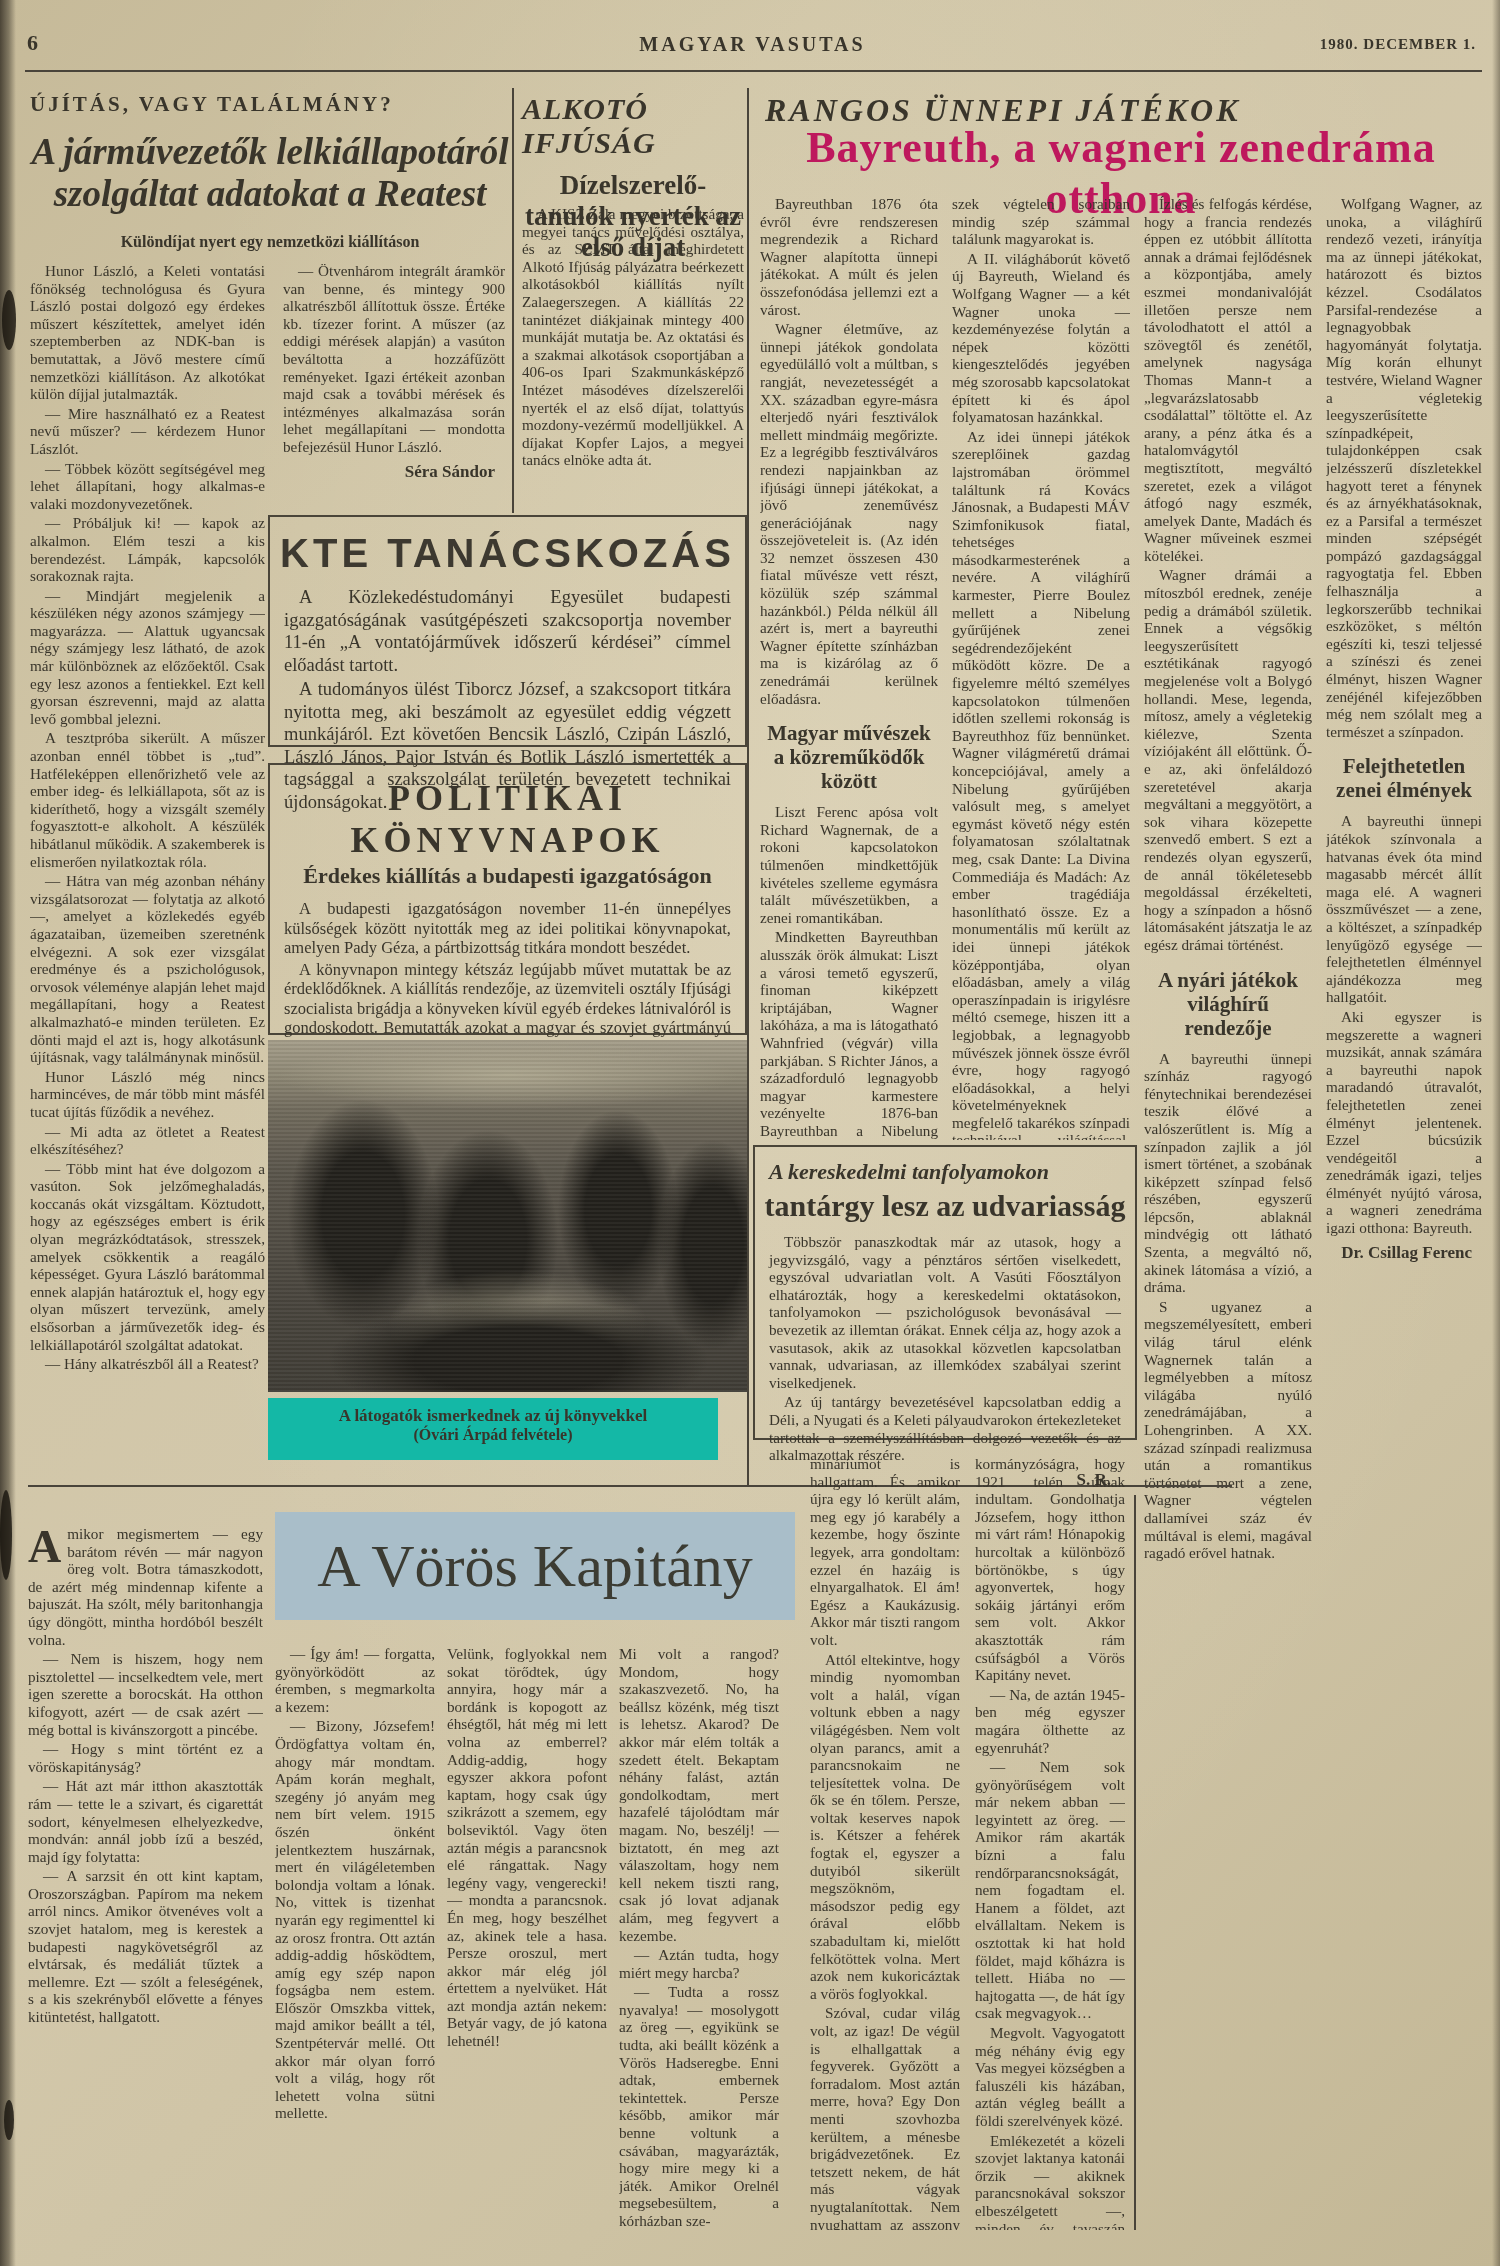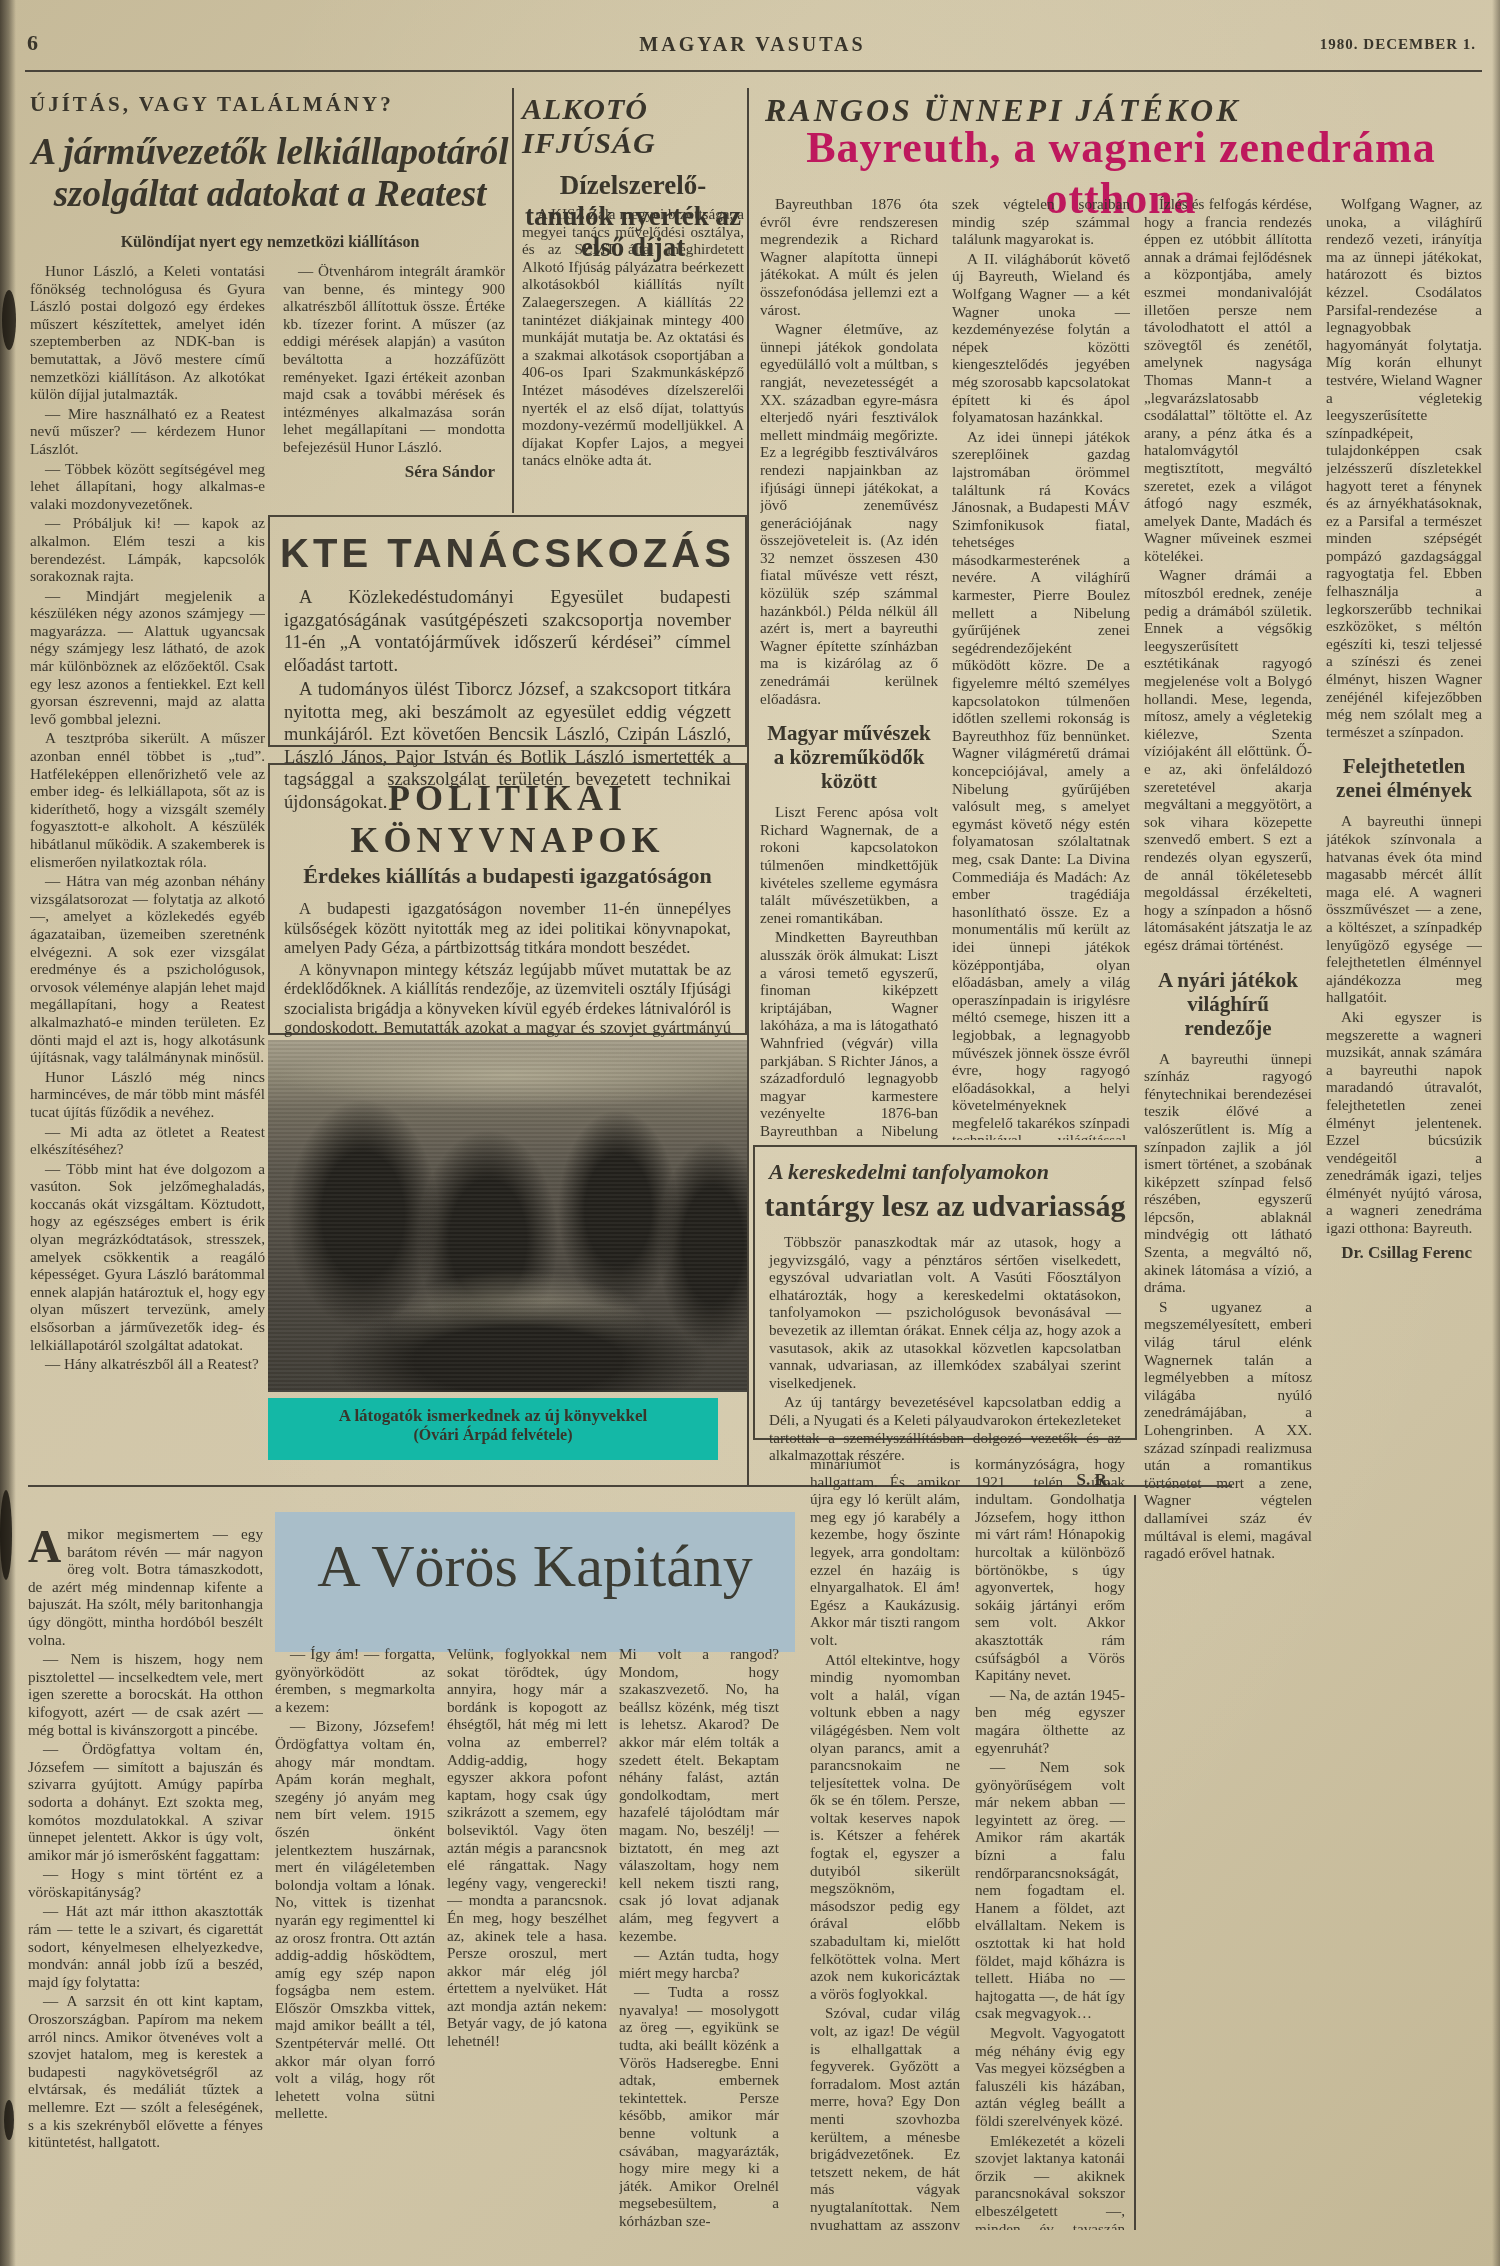--- a/index.html
+++ b/index.html
@@ -66,21 +66,21 @@
   .bay-kick{position:absolute;left:765px;top:92px;font-style:italic;font-weight:bold;
     font-size:32px;letter-spacing:3px;}
   .bay-head{position:absolute;left:760px;top:122px;width:722px;text-align:center;
     font-weight:bold;font-size:44px;color:#be185d;letter-spacing:1px;}
 
   
   .tan-kick{font-style:italic;font-weight:bold;font-size:22px;margin:12px 0 4px 14px;}
   .tan-head{font-weight:bold;font-size:30px;text-align:center;margin:2px 0 10px 0;}
 
   
-  .kap-band{position:absolute;left:275px;top:1512px;width:520px;height:140px;background:#a9bec9;}
+  .kap-band{position:absolute;left:275px;top:1512px;width:520px;height:108px;background:#a9bec9;}
   .kap-title{font-size:60px;text-align:center;line-height:108px;color:#3c3c33;
     font-family:"Liberation Serif", serif;}
 
   .dropcap{float:left;font-size:46px;line-height:40px;font-weight:bold;padding:2px 6px 0 0;}
 
   .pad{padding:0 14px;}
 </style>
 </head>
 <body>
 
@@ -239,17 +239,16 @@
   <p>— Na, de aztán 1945-ben még egyszer magára ölthette az egyenruhát?</p>
   <p>— Nem sok gyönyörűségem volt már nekem abban — legyintett az öreg. — Amikor rám akarták bízni a falu rendőrparancsnokságát, nem fogadtam el. Hanem a földet, azt elvállaltam. Nekem is osztottak ki hat hold földet, majd kőházra is tellett. Hiába no — hajtogatta —, de hát így csak megvagyok…</p>
   <p>Megvolt. Vagyogatott még néhány évig egy Vas megyei községben a faluszéli kis házában, aztán végleg beállt a földi szerelvények közé.</p>
   <p>Emlékezetét a közeli szovjet laktanya katonái őrzik — akiknek parancsnokával sokszor elbeszélgetett —, minden év tavaszán díszőrséget állnak a sírja tiszteletére.</p>
 
 </div>
 
 <div class="col" style="left:28px;top:1525px;width:235px;height:705px;">
   <p style="text-indent:0;"><span class="dropcap">A</span><span>mikor megismertem — egy barátom révén — már nagyon öreg volt. Botra támaszkodott, de azért még mindennap kifente a bajuszát. Ha szólt, mély baritonhangja úgy döngött, mintha hordóból beszélt volna.</span></p>
   <p>— Nem is hiszem, hogy nem pisztolettel — incselkedtem vele, mert igen szerette a borocskát. Ha otthon kifogyott, azért — de csak azért — még bottal is kivánszorgott a pincébe.</p>
-  <p>— Ördögfattya voltam én, Józsefem — simított a bajuszán és szivarra gyújtott. Amúgy papírba sodorta a dohányt. Ezt szokta meg, komótos mozdulatokkal. A szivar ünnepet jelentett. Akkor is úgy volt, amikor már jó ismerősként faggattam:</p>
   <p>— Hogy s mint történt ez a vöröskapitányság?</p>
   <p>— Hát azt már itthon akasztották rám — tette le a szivart, és cigarettát sodort, kényelmesen elhelyezkedve, mondván: annál jobb ízű a beszéd, majd így folytatta:</p>
   <p>— A sarzsit én ott kint kaptam, Oroszországban. Papírom ma nekem arról nincs. Amikor ötvenéves volt a szovjet hatalom, meg is kerestek a budapesti nagykövetségről az elvtársak, és medáliát tűztek a mellemre. Ezt — szólt a feleségének, s a kis szekrényből elővette a fényes kitüntetést, hallgatott.</p>
 </div>
 
 </body></html>

